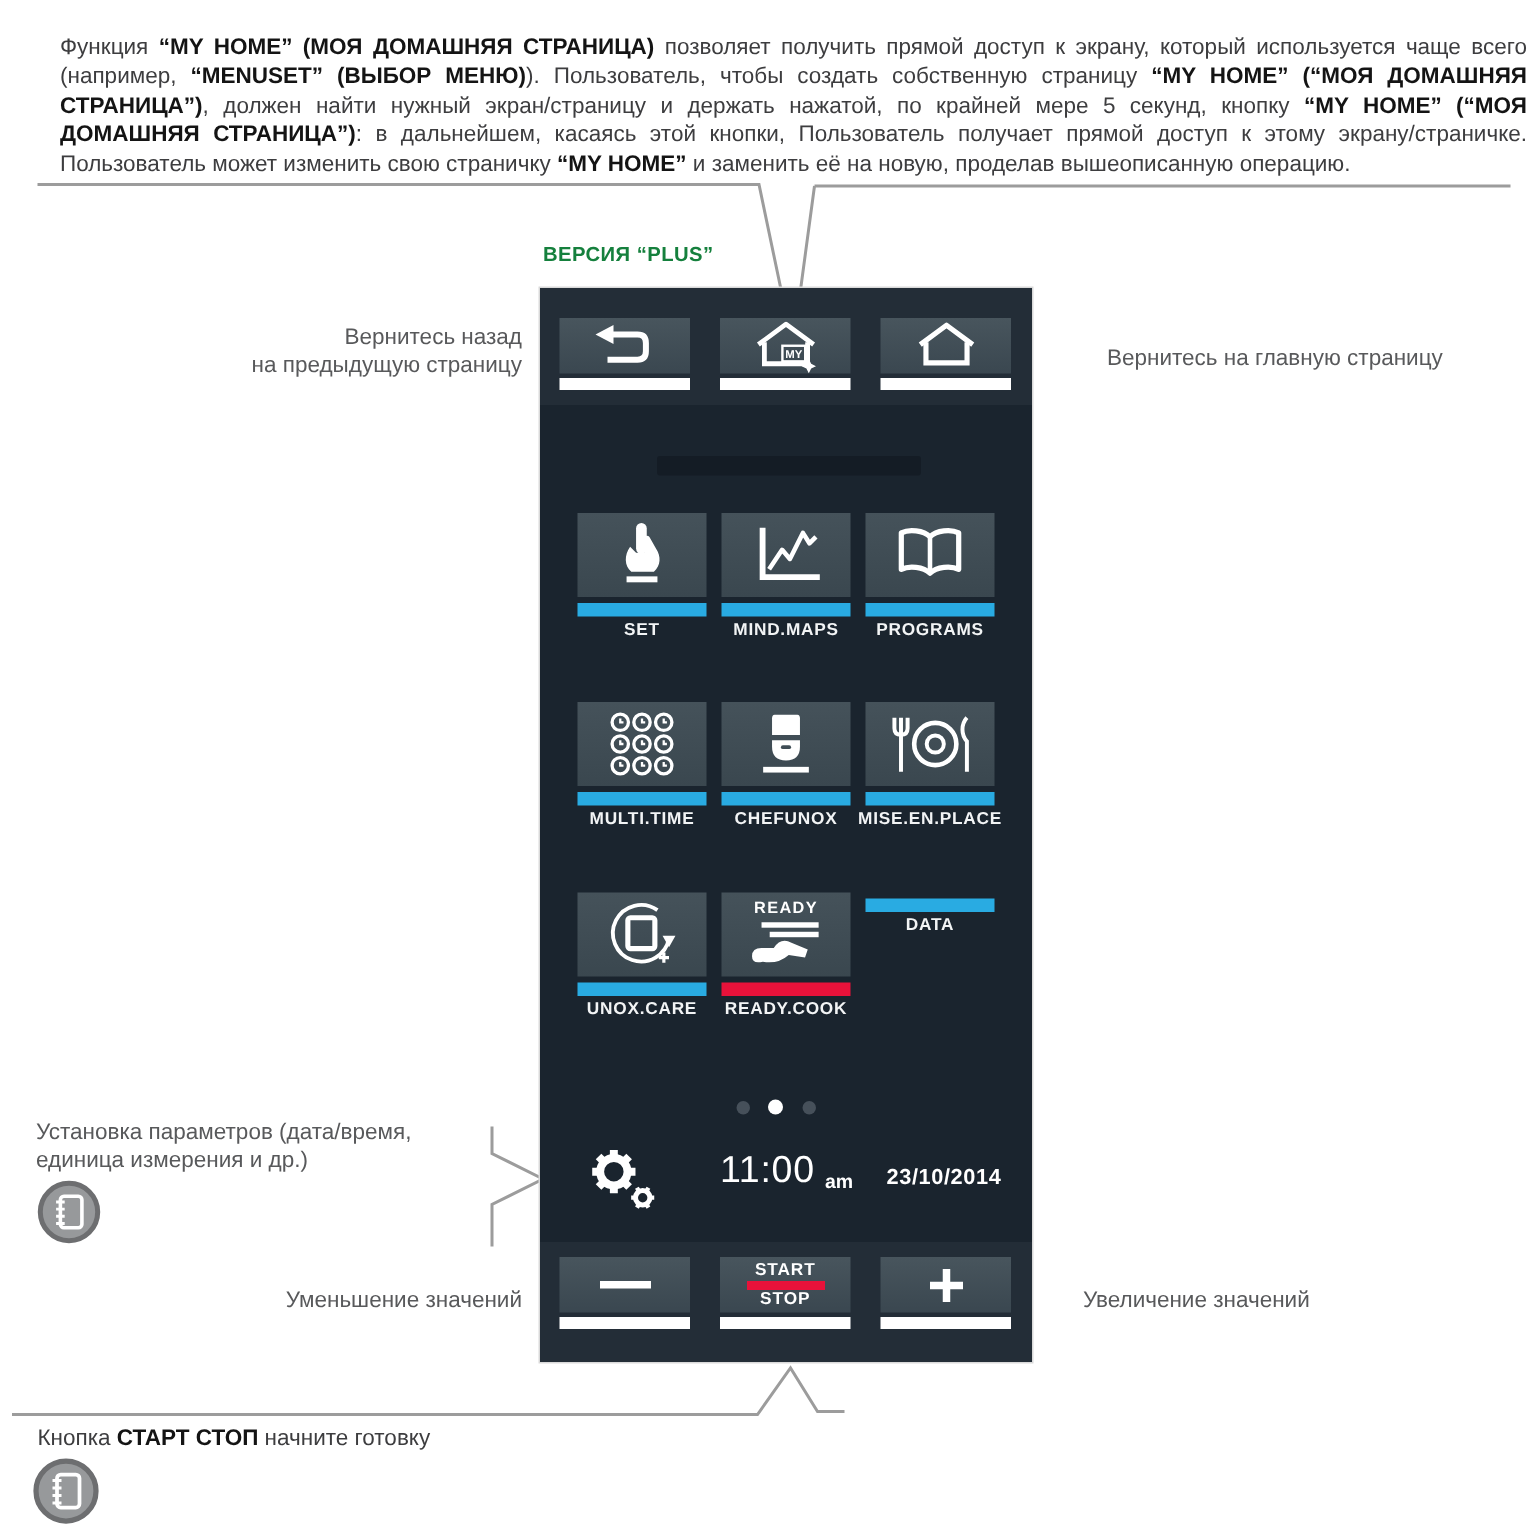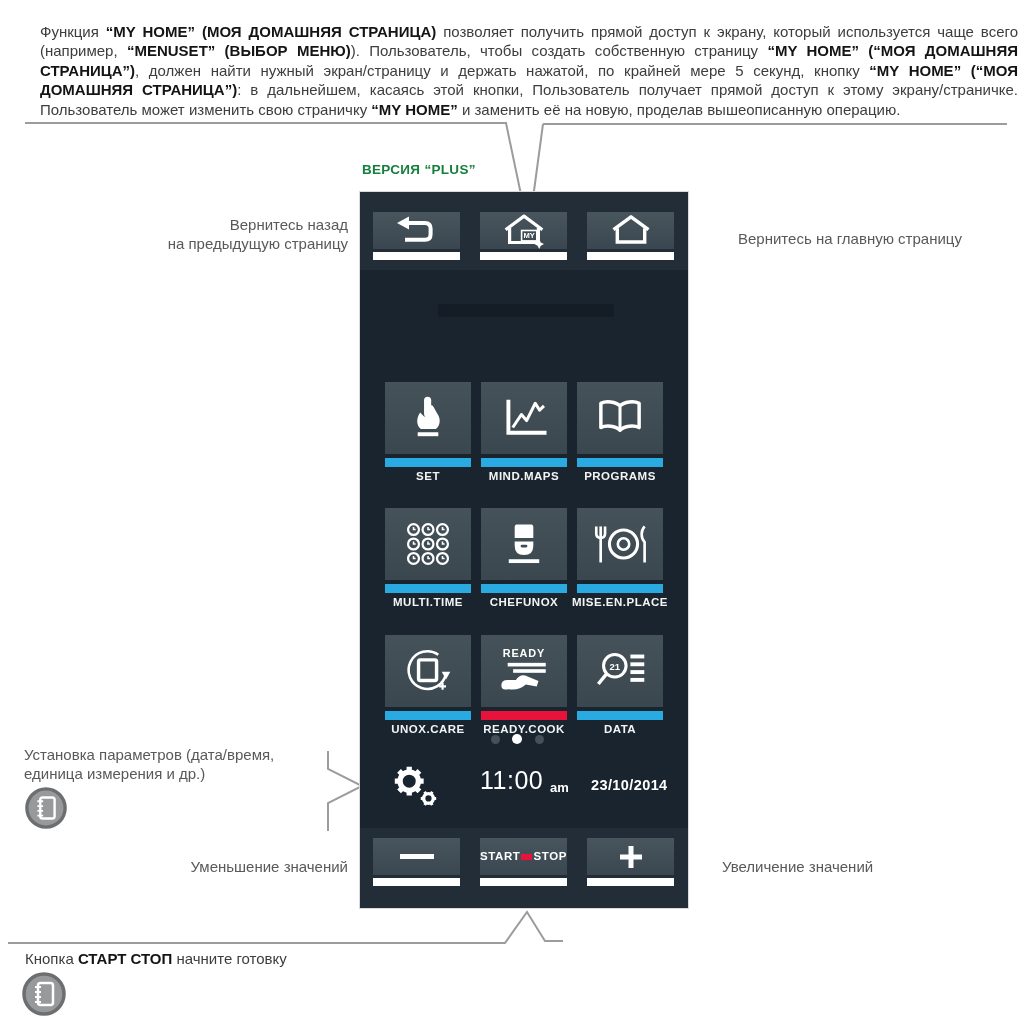--- a/index.html
+++ b/index.html
@@ -31,36 +31,36 @@
   #device{left:360px;top:192px;width:328px;height:716px;background:#1a242e;outline:1px solid #d9d9d9;}
   .band{left:0;width:328px;background:#232d37;}
   #band-top{top:0;height:78px;}
   #band-bottom{top:636px;height:80px;}
   #ghost{left:78px;top:112px;width:176px;height:13px;background:#0d141b;opacity:.45;border-radius:2px;}
 
   .navbtn{width:87px;height:37px;background:linear-gradient(180deg,#48555d,#3a4750);
     display:flex;align-items:center;justify-content:center;}
   .underbar{width:87px;height:8px;background:#fff;}
 
-  .tilebox{width:86px;height:72px;background:linear-gradient(180deg,#45525a,#3a474f);
-    display:flex;align-items:center;justify-content:center;margin-top:40px;}
+  .tilebox{width:86px;height:56px;background:linear-gradient(180deg,#45525a,#3a474f);
+    display:flex;align-items:center;justify-content:center;}
   .tilebar{width:86px;height:9px;margin-top:4px;}
   .tilelabel{width:124px;margin-left:-19px;margin-top:3px;text-align:center;color:#f2f4f5;
     font-size:11.5px;font-weight:bold;letter-spacing:.5px;white-space:nowrap;}
   .cell{position:absolute;display:flex;flex-direction:column;align-items:flex-start;}
 
   .dot{display:inline-block;border-radius:50%;}
 
   #time{left:120px;top:574px;font-size:25px;color:#fff;letter-spacing:.5px;}
   #meridiem{left:190px;top:588px;font-size:13px;font-weight:bold;color:#fff;}
   #date{left:231px;top:585px;font-size:14.5px;font-weight:bold;color:#fff;letter-spacing:.4px;}
 
   .ctlbtn{width:87px;height:37px;background:linear-gradient(180deg,#48555d,#3a4750);
     display:flex;align-items:center;justify-content:center;}
-  #btn-startstop{flex-direction:row;gap:1px;}
+  #btn-startstop{flex-direction:column;gap:1px;}
   .ss-txt{font-size:11.5px;font-weight:bold;color:#fff;letter-spacing:.6px;line-height:11px;}
   #ss-bar{width:52px;height:6px;}
 
   .minusbar{width:34px;height:5px;background:#fff;}
 
   svg text{font-family:"Liberation Sans",sans-serif;}
 </style>
 </head>
 <body>
 
@@ -236,31 +236,20 @@
           <text x="32" y="13" font-size="12" font-weight="bold" letter-spacing="1" fill="#fff" text-anchor="middle">READY</text>
           <rect x="14" y="20" width="42" height="4" fill="#fff"></rect>
           <rect x="20" y="27" width="36" height="4" fill="#fff"></rect>
           <path d="M7 45 Q7 39 14 39 L23 39 Q28 31 36 35 L48 40 L46 46 L34 44 Q26 51 15 49 Q7 51 7 45 Z" fill="#fff"></path>
         </svg>
       </div>
       <div class="tilebar" style="background: rgb(232, 18, 58);"></div>
       <div class="tilelabel">READY.COOK</div>
     </div>
     <div class="cell" style="left:217px;top:403px">
-      <div class="tilebox">
-        <svg width="52" height="44" viewBox="0 0 60 50">
-          <circle cx="24" cy="19" r="13" fill="none" stroke="#fff" stroke-width="3.5"></circle>
-          <path d="M14 29 L5 40" stroke="#fff" stroke-width="4"></path>
-          <text x="24" y="24" font-size="11" font-weight="bold" fill="#fff" text-anchor="middle">21</text>
-          <rect x="42" y="6" width="16" height="4.5" fill="#fff"></rect>
-          <rect x="42" y="15" width="16" height="4.5" fill="#fff"></rect>
-          <rect x="42" y="24" width="16" height="4.5" fill="#fff"></rect>
-          <rect x="42" y="33" width="16" height="4.5" fill="#fff"></rect>
-        </svg>
-      </div>
       <div class="tilebar" style="background: rgb(41, 171, 226);"></div>
       <div class="tilelabel">DATA</div>
     </div>
 
     <div class="abs" style="left:131px;top:538px">
       <span class="dot" style="width:9px;height:9px;background:#46505a;margin-right:8px;"></span>
       <span class="dot" style="width:10px;height:10px;background:#fff;margin-right:8px;"></span>
       <span class="dot" style="width:9px;height:9px;background:#46505a;"></span>
     </div>
 

